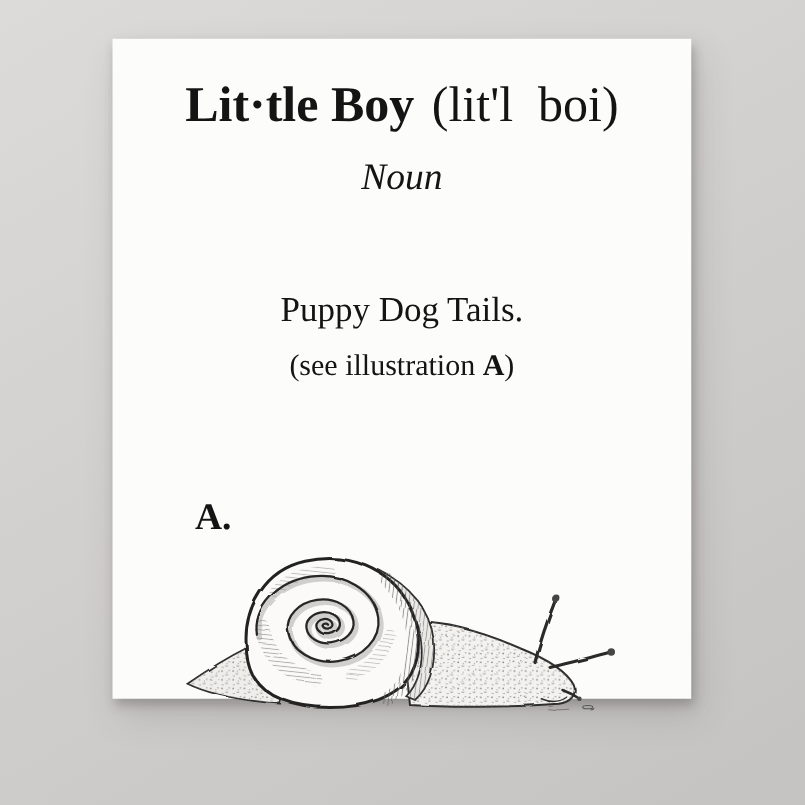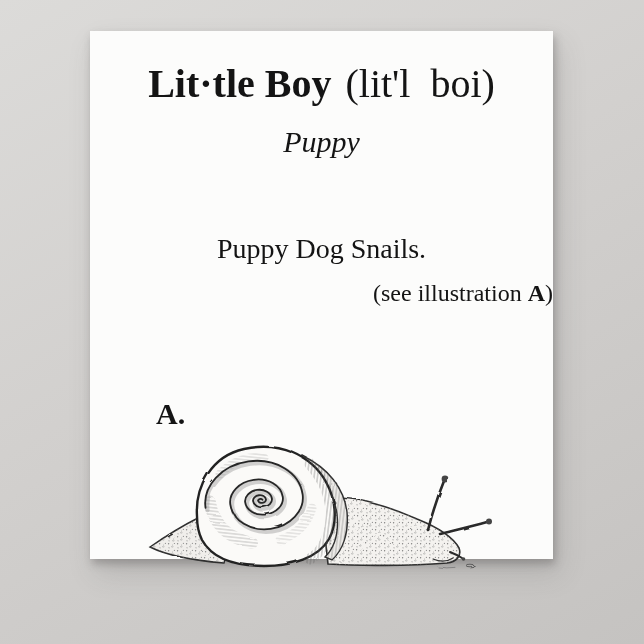--- a/index.html
+++ b/index.html
@@ -16,39 +16,39 @@
   .line {
     position: absolute; left: 0; width: 100%; text-align: center;
     color: #141414; white-space: nowrap; line-height: 1;
   }
   .headword-line { top: 33px; font-size: 40px; }
   .headword      { font-weight: bold; }
   .pronunciation { margin-left: 14px; font-weight: normal; }
   .pos-line      { top: 96px;  font-size: 30px; font-style: italic; }
   .def1-line     { top: 154px; font-size: 28px; }
   .def2-line     { top: 204px; font-size: 28px; }
-  .note-line     { top: 250px; font-size: 24px; text-align: right; }
+  .note-line     { top: 250px; font-size: 24px; }
   .note-ref      { font-weight: bold; margin-left: 6px; }
   .alabel-line   { top: 368px; font-size: 30px; font-weight: bold;
                    text-align: left; padding-left: 66px; box-sizing: border-box; }
   .snail-svg { position: absolute; left: 50px; top: 399px; overflow: visible; }
 </style>
 </head>
 <body>
 
 <div class="poster">
 
   <div class="line headword-line">
     <span class="headword">Lit·tle Boy</span><span class="pronunciation">(lit'l &nbsp;boi)</span>
   </div>
 
-  <div class="line pos-line">Puppy</div>
+  <div class="line pos-line">Noun</div>
 
 
-  <div class="line def2-line">Puppy Dog Snails.</div>
+  <div class="line def2-line">Puppy Dog Tails.</div>
 
   <div class="line note-line">
     <span>(see illustration</span><span class="note-ref">A</span><span>)</span>
   </div>
 
   <div class="line alabel-line">A.</div>
 
   <svg class="snail-svg" width="380" height="170" viewBox="0 0 380 170" xmlns="http://www.w3.org/2000/svg">
     <defs>
       <filter id="rgh" x="-8%" y="-8%" width="116%" height="116%">

